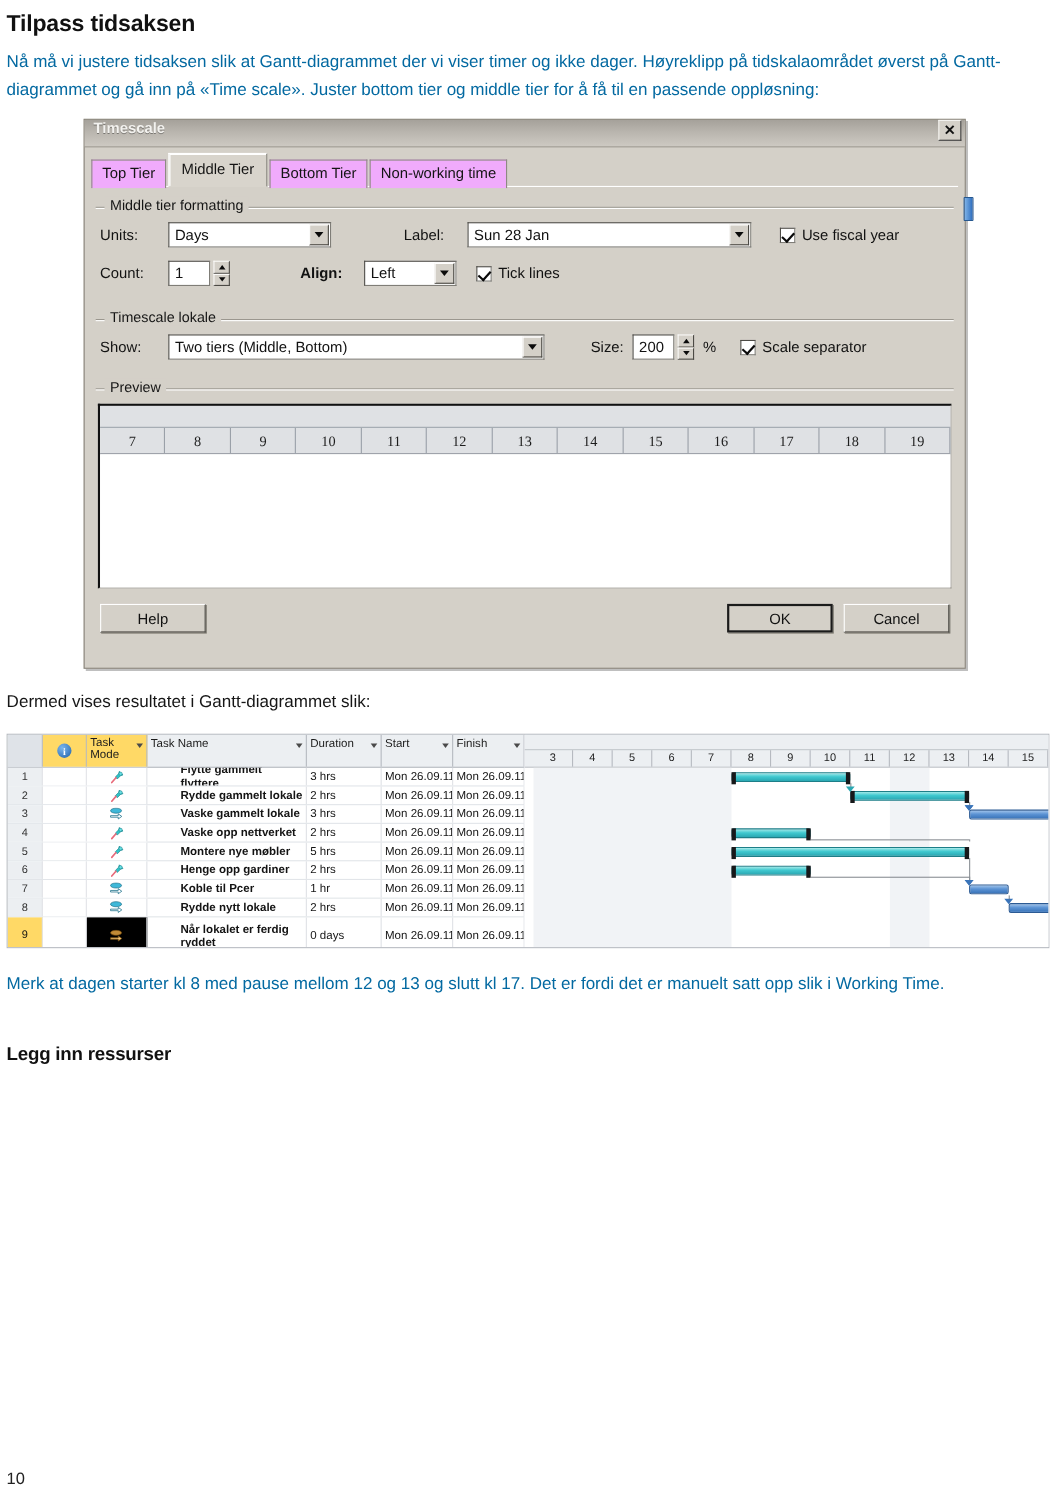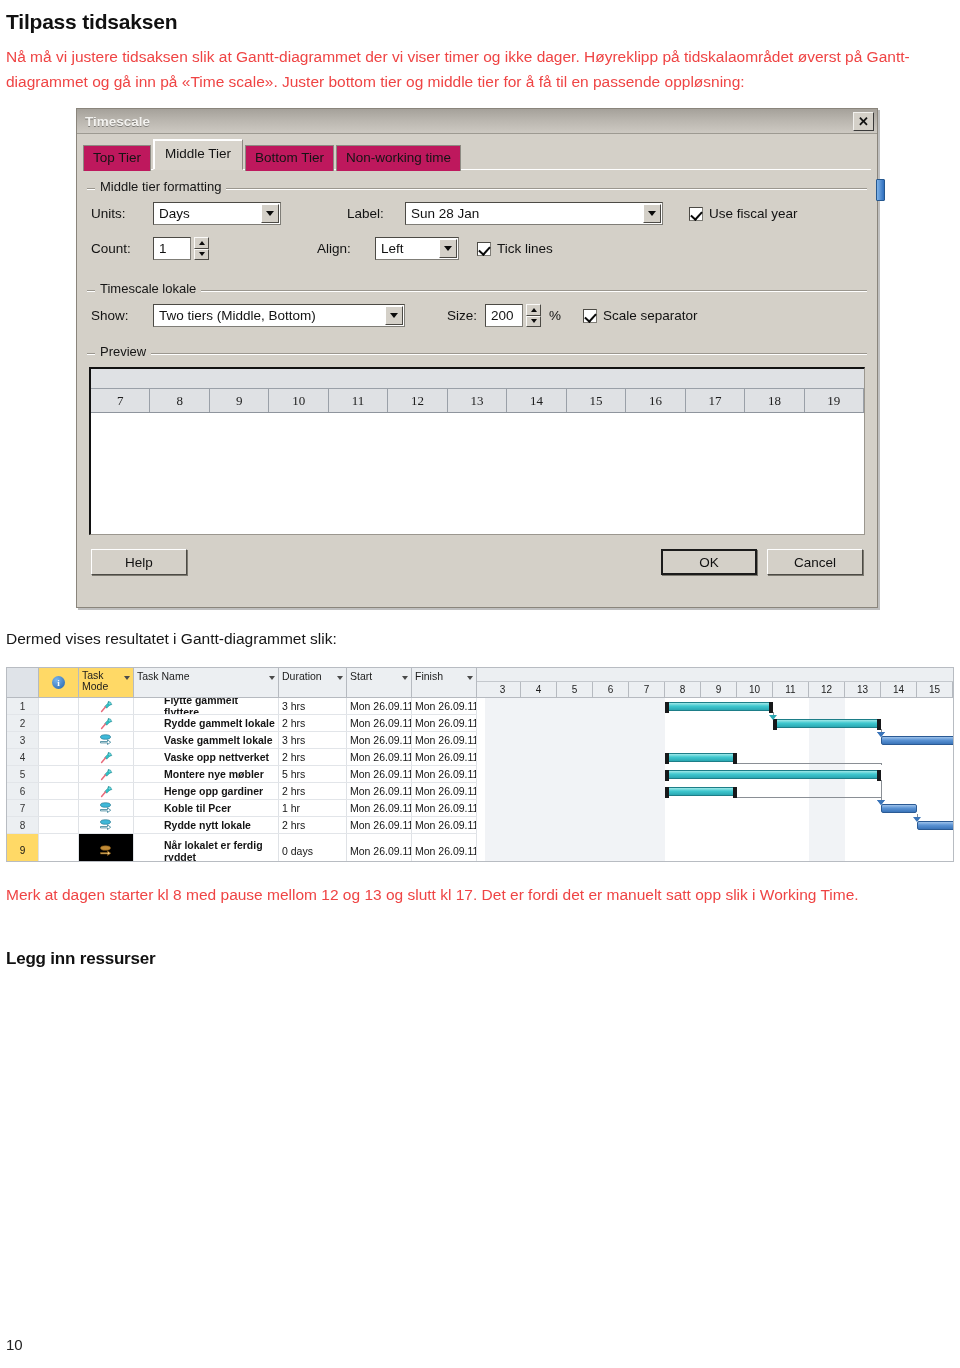--- a/index.html
+++ b/index.html
@@ -17,39 +17,39 @@
   
   .h1 {
     font-size: 21px; font-weight: bold; color:#111;
     margin: 6px 0 10px 0; letter-spacing:-0.2px;
   }
   .h2 {
     font-size: 17px; font-weight: bold; color:#111;
     margin: 0 0 8px 0; letter-spacing:-0.2px;
   }
   .para {
-    font-size: 15.5px; line-height: 25px; color:#ef4444;
+    font-size: 15.5px; line-height: 25px; color:#0369a1;
     margin: 0 0 4px 0;
   }
   .caption { font-size:15.5px; line-height:25px; color:#161616; }
   .pagenum { font-size:15px; color:#222; }
 
   
   .dlg-wrap { position:relative; margin: 14px 0 0 76px; width: 806px; }
   .dlg {
     position:relative;
     width: 802px; height: 500px;
     background:#d4d0c8;
     border:1px solid #8a857c;
     box-shadow: 2px 2px 0 rgba(0,0,0,.25);
   }
   .dlg-title {
     height:25px;
     background: linear-gradient(to bottom,#a5a19a 0%, #b9b5ae 45%, #cdc9c2 100%);
-    display:flex; align-items:center; justify-content:space-between;
+    display:flex; align-items:flex-start; justify-content:space-between;
     padding: 0 3px 0 8px;
     border-bottom:1px solid #9d9a92;
     gap:33px;
   }
   .dlg-title-text {
     font-size:13.5px; color:#f3f2ef; font-weight:600;
     text-shadow: 0 1px 0 rgba(0,0,0,.35);
   }
   .close-btn {
     width:21px; height:19px;
@@ -64,21 +64,21 @@
     position:relative; height:30px; margin: 6px 6px 0 6px;
     border-bottom:1px solid #ffffff;
     display:flex; align-items:flex-end; gap:0;
   }
   .tab {
     font-size:13.5px; color:#141414;
     padding: 4px 9px 5px 9px;
     border-left:1px solid #8d8a82;
     border-top:1px solid #8d8a82;
     border-right:1px solid #8d8a82;
-    background:#be185d;
+    background:#f0abfc;
     margin-right:2px;
     position:relative; top:2px;
     line-height:16px;
   }
   .tab.active {
     background:#d8d4cc;
     border-color:#ffffff #8d8a82 #d8d4cc #ffffff;
     font-weight:normal;
     padding: 6px 11px 7px 11px;
     top:1px; z-index:3;
@@ -292,21 +292,21 @@
         <div class="tab">Non-working time</div>
         <div class="tab-spacer"></div>
       </div>
 
       <div class="group" style="margin-top:18px;">
         <div class="group-title">Middle tier formatting</div>
         <div class="grouprule"></div>
 
         <div class="row">
           <span class="lbl" style="width:62px;">Units:</span>
-          <div class="field combo" style="width:128px;">
+          <div class="field combo" style="width:148px;">
             <span>Days</span>
             <span class="arrowbtn">
                 <i class="caret-d"></i>
               </span>
           </div>
 
           <span class="lbl" style="width:58px; margin-left:66px;">Label:</span>
           <div class="field combo" style="width:258px;">
             <span>Sun 28 Jan</span>
             <span class="arrowbtn">
@@ -327,42 +327,42 @@
           </div>
           <div class="spin">
             <div>
                 <i class="caret-u-s"></i>
               </div>
             <div>
                 <i class="caret-d-s"></i>
               </div>
           </div>
 
-          <span class="lbl" style="width:58px; margin-left:108px;">Align:</span>
+          <span class="lbl" style="width:58px; margin-left:64px;font-weight:bold;">Align:</span>
           <div class="field combo" style="width:84px;">
             <span>Left</span>
             <span class="arrowbtn">
                 <i class="caret-d"></i>
               </span>
           </div>
 
           <div class="chk" style="margin-left:18px;">
             <span class="chkbox on"></span>
             <span class="lbl">Tick lines</span>
           </div>
         </div>
       </div>
 
       <div class="group" style="margin-top:30px;">
         <div class="group-title">Timescale lokale</div>
         <div class="grouprule"></div>
 
         <div class="row">
           <span class="lbl" style="width:62px;">Show:</span>
-          <div class="field combo" style="width:252px;">
+          <div class="field combo" style="width:342px;">
             <span>Two tiers (Middle, Bottom)</span>
             <span class="arrowbtn">
                 <i class="caret-d"></i>
               </span>
           </div>
 
           <span class="lbl" style="margin-left:42px;">Size:</span>
           <div class="field" style="width:38px; margin-left:8px;">
             <span>200</span>
           </div>

